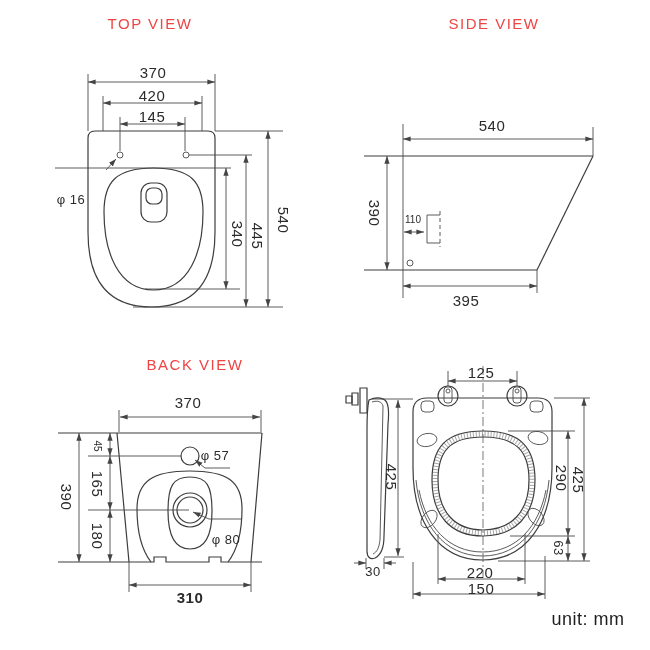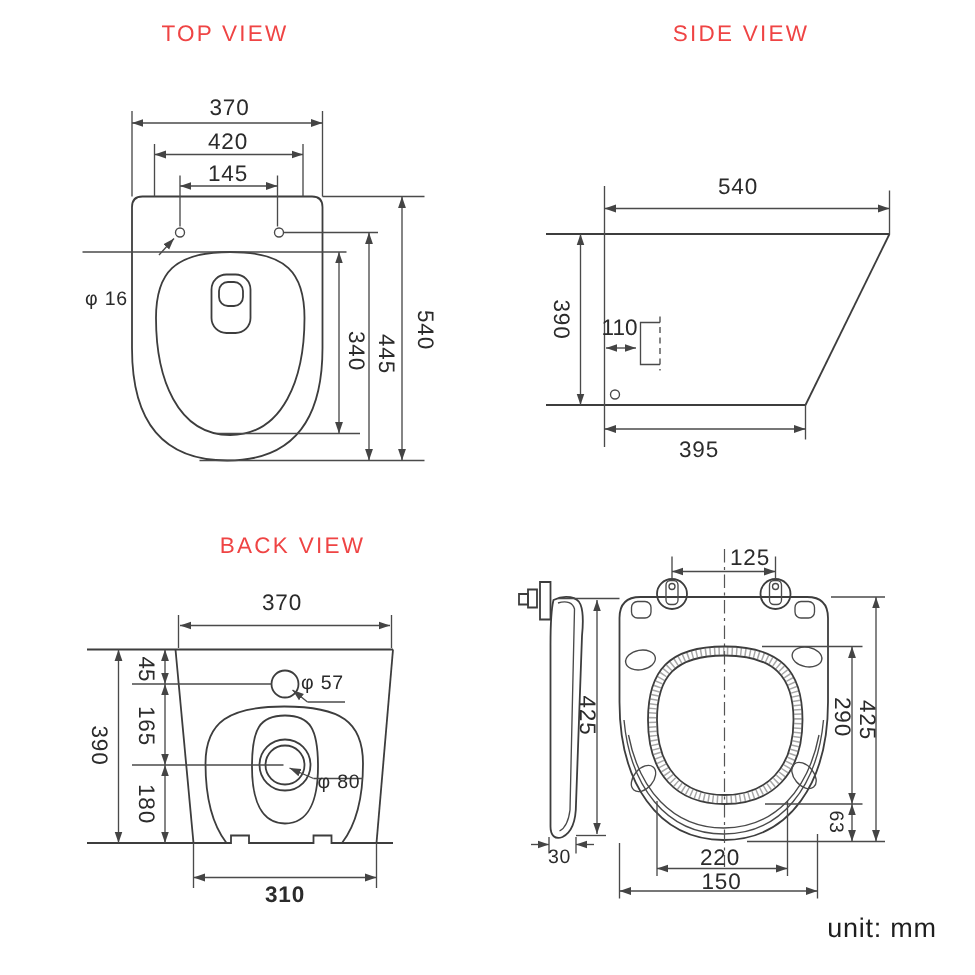--- a/index.html
+++ b/index.html
@@ -2,21 +2,21 @@
 <html><head>
 <meta charset="utf-8">
 <style>
   html,body{margin:0;padding:0;background:#fff;}
   #sheet{position:relative;width:650px;height:650px;background:#ffffff;overflow:hidden;
          font-family:"Liberation Sans", sans-serif;color:#222;}
   #linework{position:absolute;left:0;top:0;}
   .lbl{position:absolute;white-space:nowrap;transform:translate(-50%,-50%);
        font-size:15px;color:#2b2b2b;letter-spacing:0.5px;}
   .v{transform:translate(-50%,-50%) rotate(90deg);}
-  .sm{font-size:15px;letter-spacing:0;}
+  .sm{font-size:10px;letter-spacing:0;}
   .md{font-size:13px;}
   .title{font-size:15px;font-weight:normal;letter-spacing:1.5px;color:#ef4444;}
   .unit{font-size:18px;letter-spacing:0.5px;color:#1e1e1e;}
   svg *{vector-effect:non-scaling-stroke;}
   .shape{fill:none;stroke:#3d3d3d;stroke-width:1.2;}
   .thin{fill:none;stroke:#4a4a4a;stroke-width:0.9;}
   .dash{fill:none;stroke:#4a4a4a;stroke-width:0.9;stroke-dasharray:4 3;}
   .cline{fill:none;stroke:#555;stroke-width:0.8;stroke-dasharray:9 3 2 3;}
   .hatch{fill:none;stroke:#8a8a8a;stroke-width:5;stroke-dasharray:1 2;opacity:0.75;}
 </style>
@@ -183,23 +183,23 @@
   <div class="lbl sm" style="left:413px;top:219px;">110</div>
   <div class="lbl" style="left:466px;top:300px;">395</div>
 
   <div class="lbl" style="left:188px;top:402px;">370</div>
   <div class="lbl v sm" style="left:97px;top:446px;">45</div>
   <div class="lbl v" style="left:97px;top:484px;">165</div>
   <div class="lbl v" style="left:97px;top:536px;">180</div>
   <div class="lbl v" style="left:66px;top:497px;">390</div>
   <div class="lbl" style="left:190px;top:597px;font-weight:bold;">310</div>
   <div class="lbl md" style="left:215px;top:455px;">φ 57</div>
-  <div class="lbl md" style="left:226px;top:521px;">φ 80</div>
-
-  <div class="lbl" style="left:481px;top:372px;margin-left:19px;">125</div>
+  <div class="lbl md" style="left:226px;top:539px;">φ 80</div>
+
+  <div class="lbl" style="left:481px;top:372px;">125</div>
   <div class="lbl v" style="left:391px;top:477px;">425</div>
   <div class="lbl md" style="left:373px;top:571px;">30</div>
   <div class="lbl v" style="left:561px;top:478px;">290</div>
   <div class="lbl v" style="left:578px;top:480px;">425</div>
   <div class="lbl v md" style="left:558px;top:548px;">63</div>
   <div class="lbl" style="left:480px;top:572px;">220</div>
   <div class="lbl" style="left:481px;top:588px;">150</div>
 
 </div>
 

